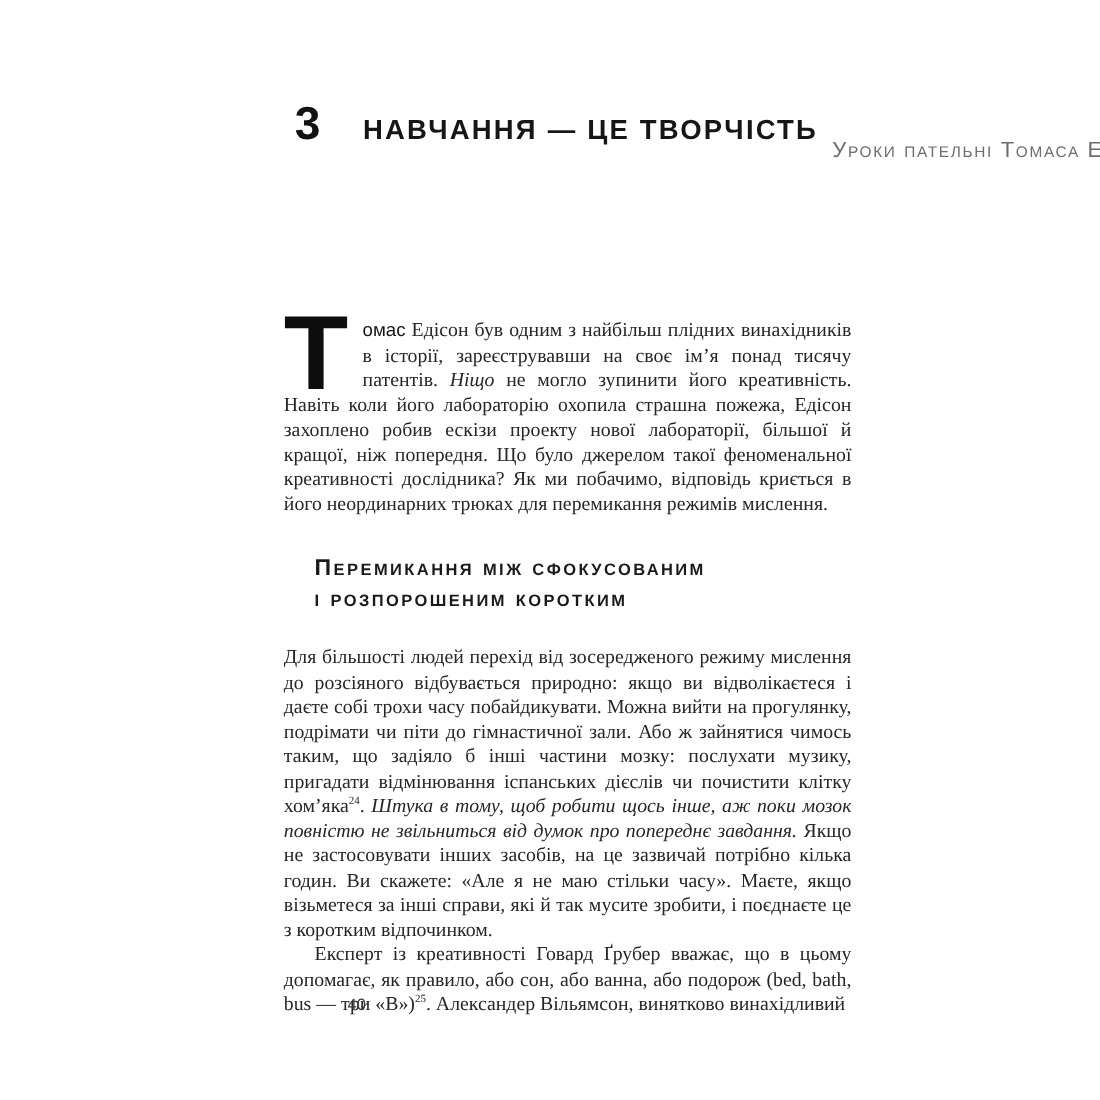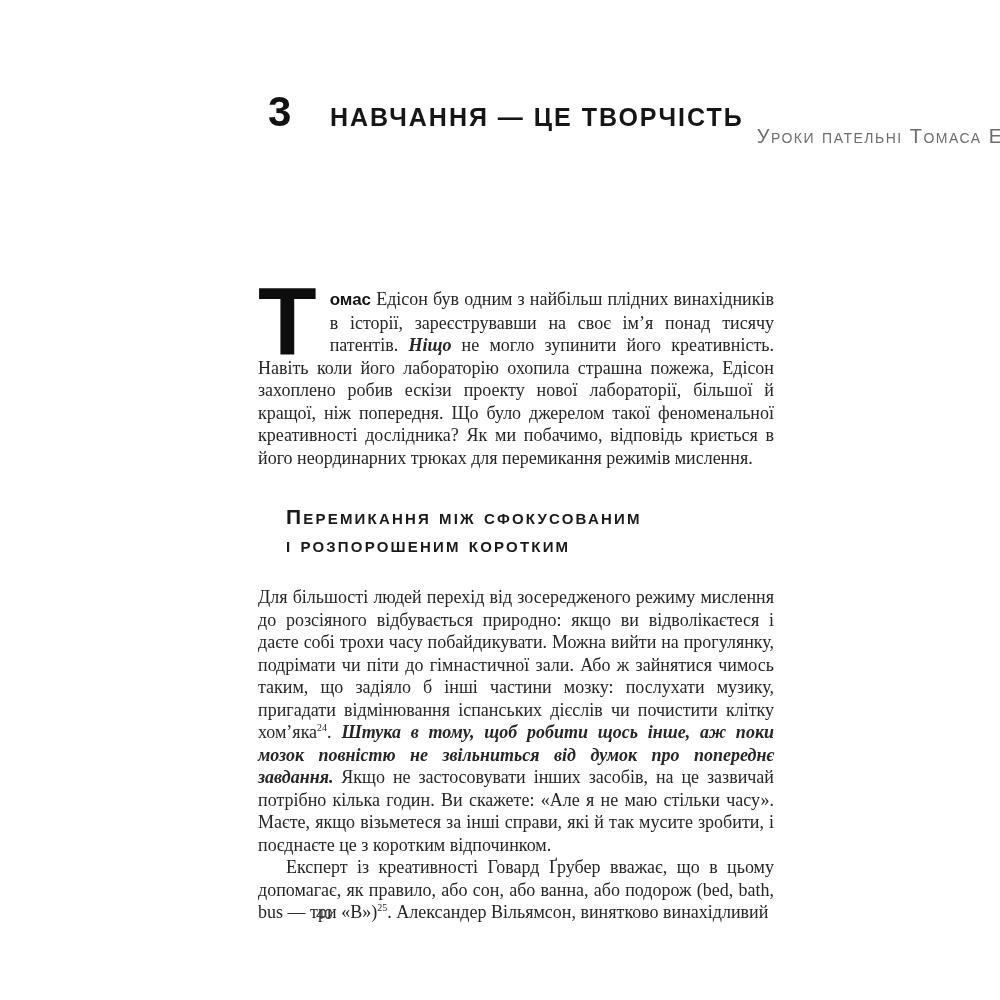--- a/index.html
+++ b/index.html
@@ -82,25 +82,25 @@
     font-family: "Liberation Sans", sans-serif;
     font-weight: 700;
     font-size: 96px;
     line-height: 64px;
     height: 66px;
     margin: 2px 13px 0 0;
     color: #0d0d0d;
   }
   .lead-word {
     font-family: "Liberation Sans", sans-serif;
-    font-weight: 700;
+    font-weight: 400;
     font-size: 17px;
     color: #141414;
   }
-  em { font-style: italic; font-weight: bold; }
+  em { font-style: italic; }
   sup.footnote-ref {
     font-size: 10px;
     line-height: 0;
     vertical-align: super;
   }
 
   .section-heading {
     font-family: "Liberation Sans", sans-serif;
     font-weight: 700;
     font-variant: small-caps;

